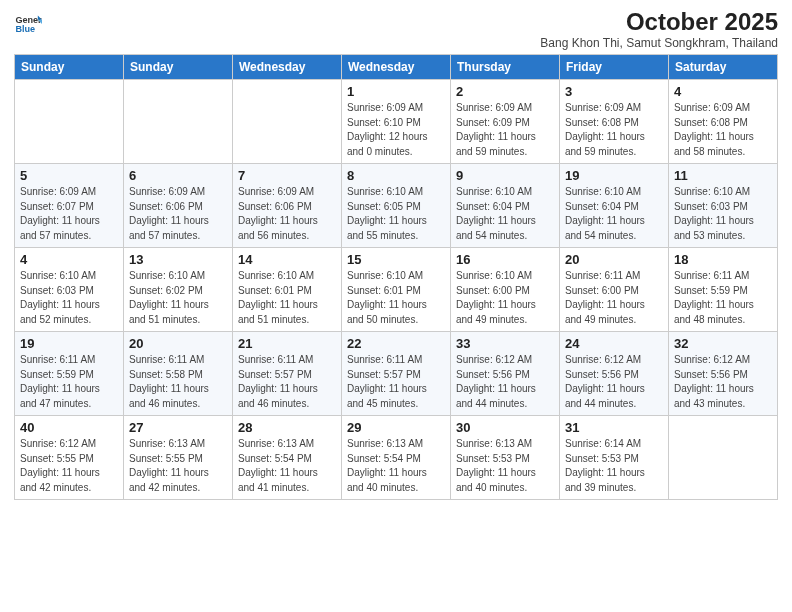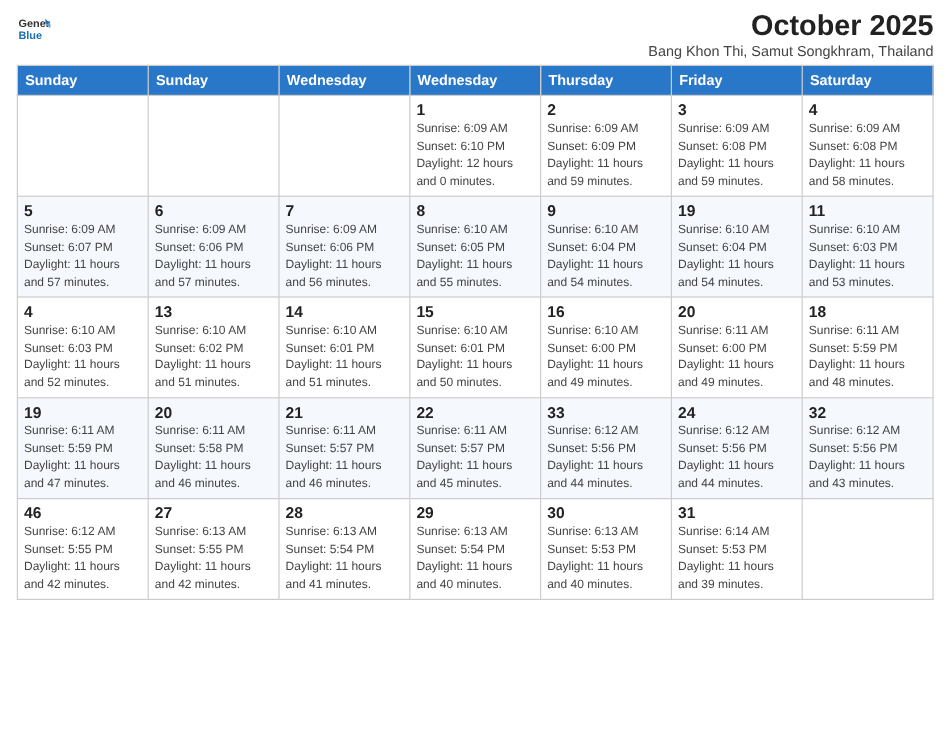--- a/index.html
+++ b/index.html
@@ -223,21 +223,21 @@
             <div class="day-number">24</div>
             <div class="day-info">Sunrise: 6:12 AM<br>Sunset: 5:56 PM<br>Daylight: 11 hours<br>and 44 minutes.</div>
           </td>
           <td>
             <div class="day-number">32</div>
             <div class="day-info">Sunrise: 6:12 AM<br>Sunset: 5:56 PM<br>Daylight: 11 hours<br>and 43 minutes.</div>
           </td>
         </tr>
         <tr>
           <td>
-            <div class="day-number">46</div>
+            <div class="day-number">40</div>
             <div class="day-info">Sunrise: 6:12 AM<br>Sunset: 5:55 PM<br>Daylight: 11 hours<br>and 42 minutes.</div>
           </td>
           <td>
             <div class="day-number">27</div>
             <div class="day-info">Sunrise: 6:13 AM<br>Sunset: 5:55 PM<br>Daylight: 11 hours<br>and 42 minutes.</div>
           </td>
           <td>
             <div class="day-number">28</div>
             <div class="day-info">Sunrise: 6:13 AM<br>Sunset: 5:54 PM<br>Daylight: 11 hours<br>and 41 minutes.</div>
           </td>

